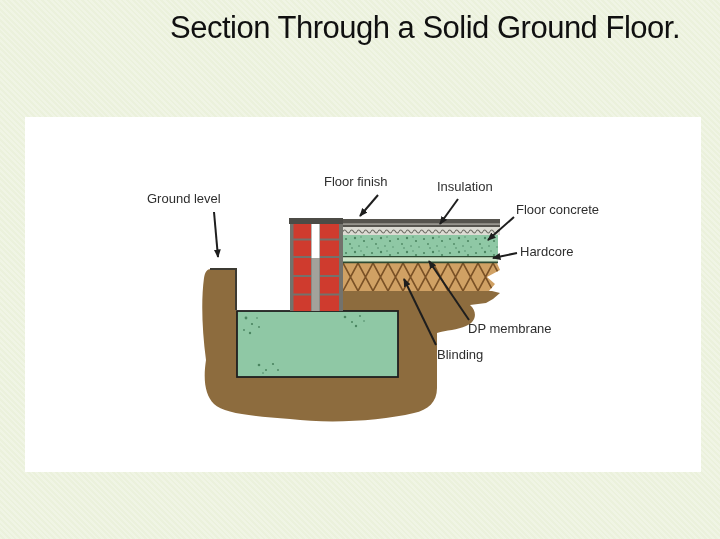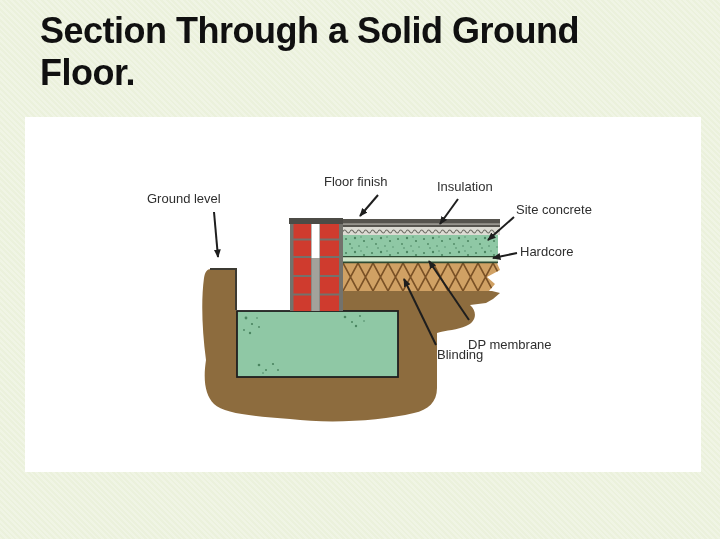--- a/index.html
+++ b/index.html
@@ -12,21 +12,21 @@
   html,body{margin:0;padding:0;}
   body{
     width:720px;height:539px;position:relative;overflow:hidden;
     background:
       repeating-linear-gradient(45deg, rgba(255,255,255,.25) 0 2px, rgba(0,0,0,0) 2px 4px),
       var(--background);
     font-family:"Liberation Sans", sans-serif;
   }
   .slide-title{
     position:absolute;top:10px;left:40px;width:640px;
-    text-align:left;font-weight:bold;font-size:36px;line-height:1.18;
+    text-align:right;font-weight:normal;font-size:31px;line-height:1.18;
     color:var(--title-text);letter-spacing:-0.5px;
   }
   .panel{
     position:absolute;left:25px;top:117px;width:676px;height:355px;
     background:var(--panel);
   }
   svg.diagram{position:absolute;left:0;top:0;width:720px;height:539px;}
   .lbl{
     position:absolute;font-size:13px;color:var(--label-text);white-space:nowrap;
   }
@@ -163,16 +163,16 @@
     <line class="arrow" marker-end="url(#ah)" x1="514" y1="217" x2="488" y2="240"></line>
     <line class="arrow" marker-end="url(#ah)" x1="517" y1="253" x2="493" y2="258"></line>
     <line class="arrow" marker-end="url(#ah)" x1="469" y1="320" x2="429" y2="261"></line>
     <line class="arrow" marker-end="url(#ah)" x1="436" y1="345" x2="404" y2="279"></line>
   </g>
 </svg>
 
 <div class="lbl" style="left:147px;top:191px;">Ground level</div>
 <div class="lbl" style="left:324px;top:174px;">Floor finish</div>
 <div class="lbl" style="left:437px;top:179px;text-align:center;">Insulation</div>
-<div class="lbl" style="left:516px;top:202px;">Site concrete</div>
+<div class="lbl" style="left:516px;top:202px;">Floor concrete</div>
 <div class="lbl" style="left:520px;top:244px;">Hardcore</div>
-<div class="lbl" style="left:468px;top:321px;margin-top:16px;">DP membrane</div>
+<div class="lbl" style="left:468px;top:321px;">DP membrane</div>
 <div class="lbl" style="left:437px;top:347px;">Blinding</div>
 
 </body></html>

